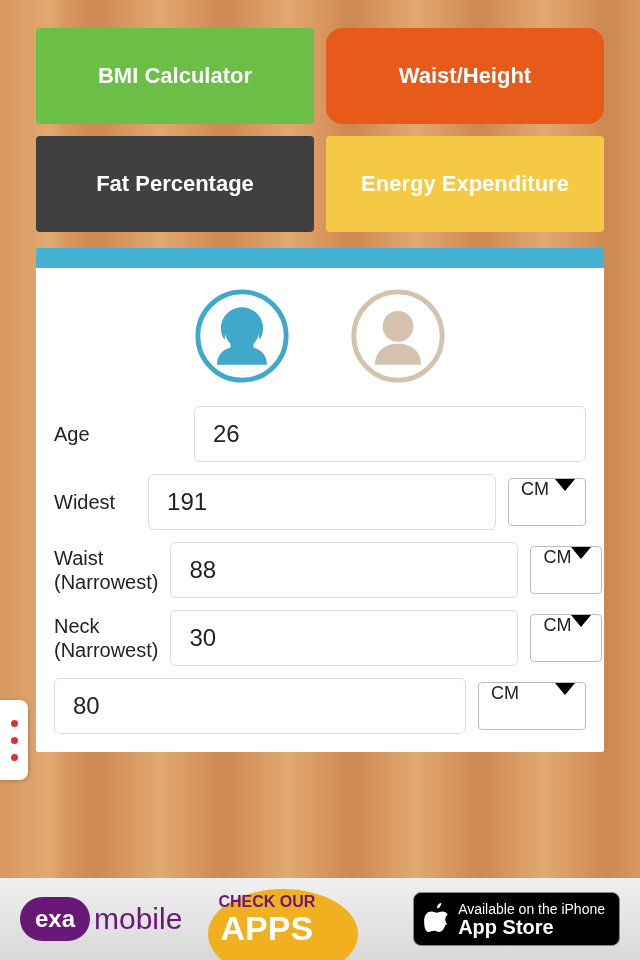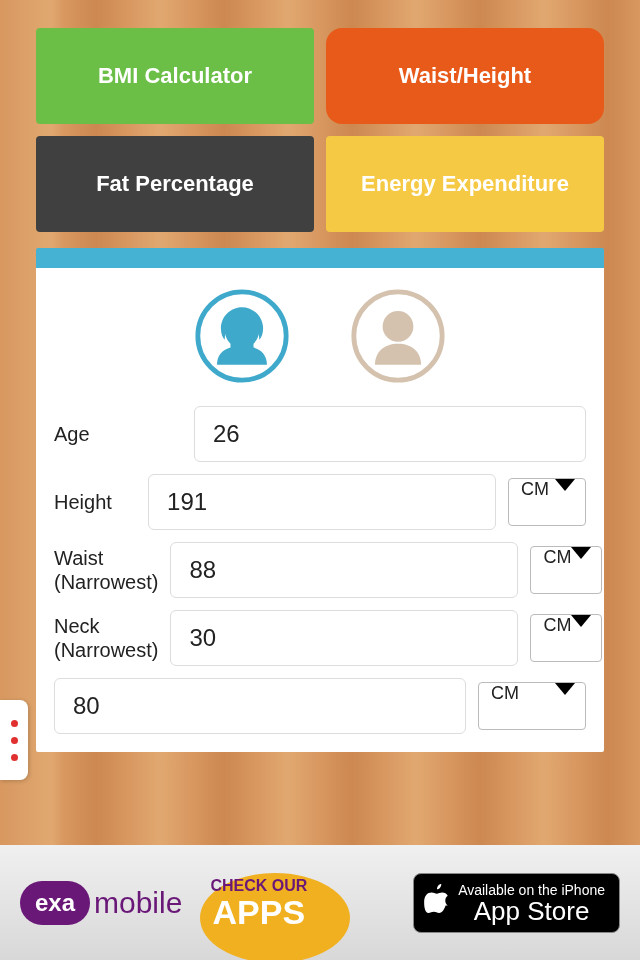--- a/index.html
+++ b/index.html
@@ -113,26 +113,26 @@
   justify-content: center;
   gap: 10px;
   box-shadow: 1px 1px 4px rgba(0,0,0,0.2);
 }
 .side-handle .dot {
   width: 7px; height: 7px; border-radius: 50%; background: #e03030;
 }
 .footer {
   position: absolute;
   bottom: 0; left: 0; right: 0;
-  height: 115px;
+  height: 82px;
   background: linear-gradient(180deg, #f0f0f0 0%, #d8d8d8 100%);
   display: flex;
   align-items: center;
   padding: 16px 20px;
-  gap: 4px;
+  gap: 12px;
 }
 .exa-badge {
   display: flex;
   align-items: center;
   gap: 4px;
 }
 .exa-pill {
   background: #6a1878;
   color: #fff;
   width: 70px; height: 44px;
@@ -166,21 +166,21 @@
 .appstore {
   margin-left: auto;
   background: #000;
   color: #fff;
   border-radius: 8px;
   padding: 8px 14px 8px 44px;
   position: relative;
   border: 1px solid #888;
 }
 .appstore .small { font-size: 14px; }
-.appstore .big { font-size: 26px; font-weight: 400; line-height: 1; text-align: center; }
+.appstore .big { font-size: 20px; font-weight: 700; line-height: 1; }
 .appstore .apple {
   position: absolute; left: 10px; top: 10px;
   width: 26px; height: 30px;
 }
 </style>
 </head>
 <body>
 
 <div class="tabs">
   <div class="tab tab-green">BMI Calculator</div>
@@ -202,21 +202,21 @@
       <path d="M 26 80 C 26 66 36 58 50 58 C 64 58 74 66 74 80 Z" fill="#d4c2ae"></path>
     </svg>
   </div>
 
   <div class="form-row">
     <div class="form-label">Age</div>
     <input class="form-input" value="26" style="">
   </div>
 
   <div class="form-row">
-    <div class="form-label">Height</div>
+    <div class="form-label">Widest</div>
     <input class="form-input" value="191" style="">
     <div class="unit-select">
       <span>CM</span>
       <span class="dropdown-arrow"></span>
     </div>
   </div>
 
   <div class="form-row">
     <div class="form-label">Waist (Narrowest)</div>
     <input class="form-input" value="88" style="">

